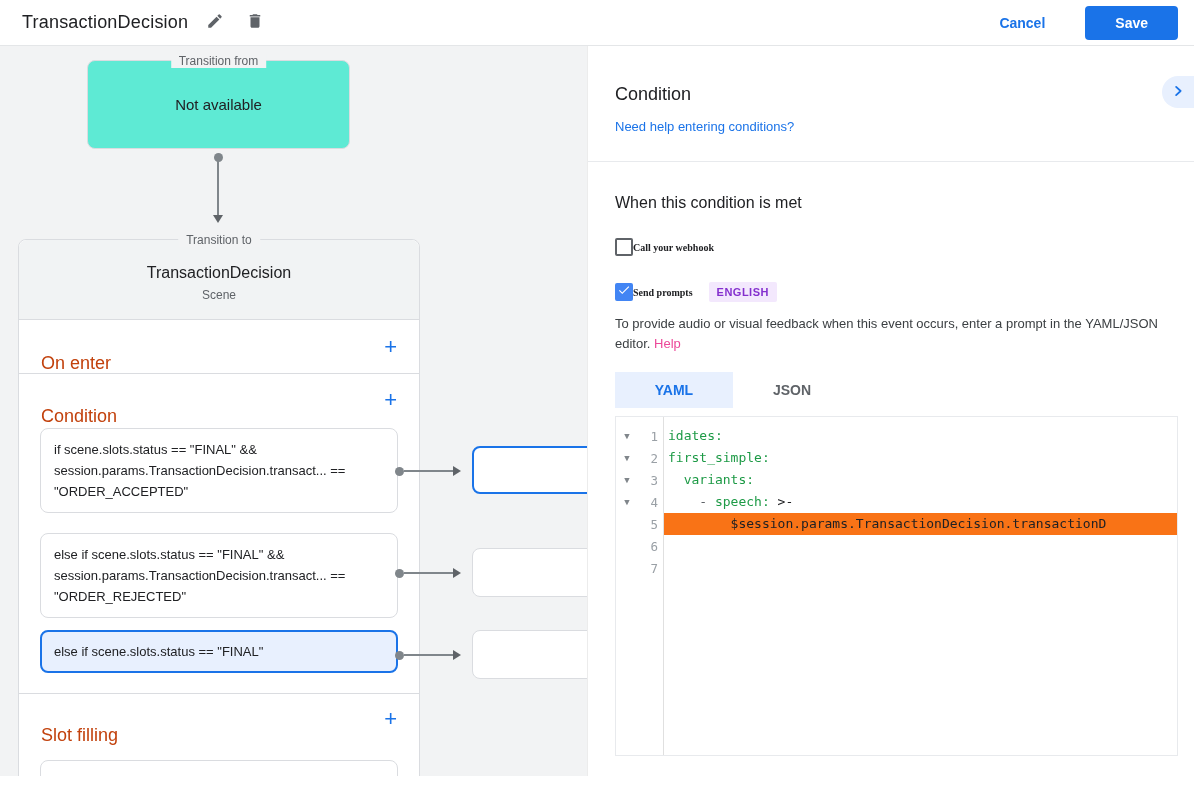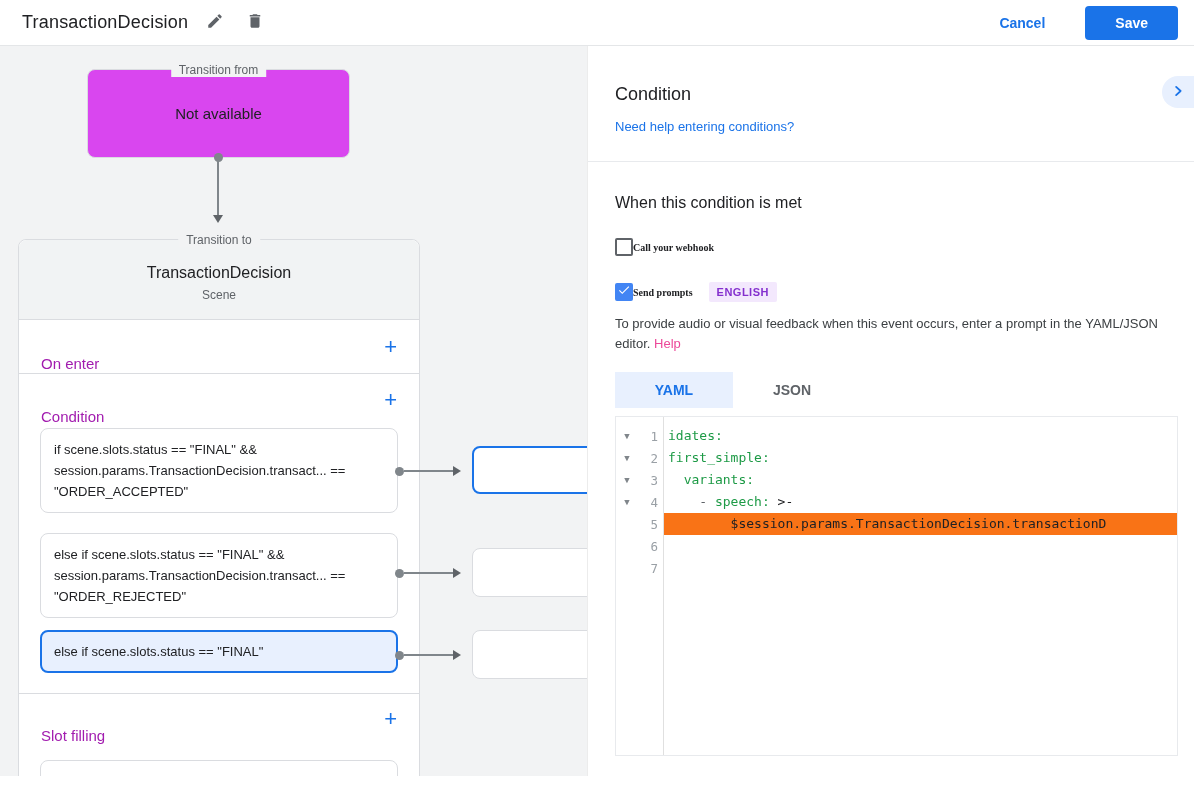--- a/index.html
+++ b/index.html
@@ -21,40 +21,40 @@
 
   
   .main { flex:1; display:flex; min-height:0; }
   .canvas { position:relative; width:588px; flex:0 0 588px; background:#f2f3f4;
     overflow:hidden; border-right:1px solid #ececec; }
   .panel { flex:1; background:#fff; position:relative; padding:0 16px 0 27px; overflow:hidden; }
 
   
   .fieldset-label { position:absolute; top:0; left:50%; transform:translate(-50%,-50%);
     background:#f2f3f4; padding:0 8px; font-size:12px; color:#5f6368; white-space:nowrap; }
-  .tfrom { position:absolute; left:87px; top:23px; width:263px; height:89px;
-    background:#d946ef; border:1px solid #dadce0; border-radius:8px; }
+  .tfrom { position:absolute; left:87px; top:14px; width:263px; height:89px;
+    background:#5eead4; border:1px solid #dadce0; border-radius:8px; }
   .tfrom-content { width:100%; height:100%; display:flex; align-items:center; justify-content:center;
     font-size:15px; color:#202124; }
   .dot { position:absolute; width:9px; height:9px; border-radius:50%; background:#80868b; }
   .vline { position:absolute; left:217px; top:115px; width:2px; height:55px; background:#80868b; }
   .arrow-down { position:absolute; left:213px; top:169px; width:0; height:0;
     border-left:5px solid transparent; border-right:5px solid transparent; border-top:8px solid #5f6368; }
 
   .tto { position:absolute; left:18px; top:193px; width:402px; height:640px;
     background:#fff; border:1px solid #dadce0; border-radius:8px; }
   .tto-header { height:80px; background:#f1f3f4; border-radius:8px 8px 0 0;
     border-bottom:1px solid #dadce0; display:flex; flex-direction:column;
     align-items:center; justify-content:center; gap:6px; padding-top:6px; }
   .scene-name { font-size:16px; color:#202124; }
   .scene-type { font-size:12px; color:#5f6368; }
   .row-head { display:flex; align-items:center; justify-content:space-between;
     padding:0 22px; }
   .row-onenter { height:54px; border-bottom:1px solid #dadce0; }
-  .row-label { font-size:15px; color:#a21caf;margin-top:33px; }
+  .row-label { font-size:18px; color:#c2410c;margin-top:33px; }
   .add-icon { color:#1a73e8; font-size:22px; font-weight:300; line-height:1; cursor:pointer;
     background:none; border:none; font-family:inherit; }
   .row-condition-head { height:52px; }
   .cond-card { margin:2px 21px 0 21px; background:#fff; border:1px solid #dadce0;
     border-radius:8px; padding:10px 13px; font-size:13px; line-height:21px; color:#202124;
     cursor:pointer; }
   .cond-card + .cond-card { margin-top:20px; }
   .cond-card.c2 { margin-top:20px; }
   .cond-card.selected { margin-top:12px; background:#e8f0fe; border:2px solid #1a73e8;
     padding:9px 12px; }

